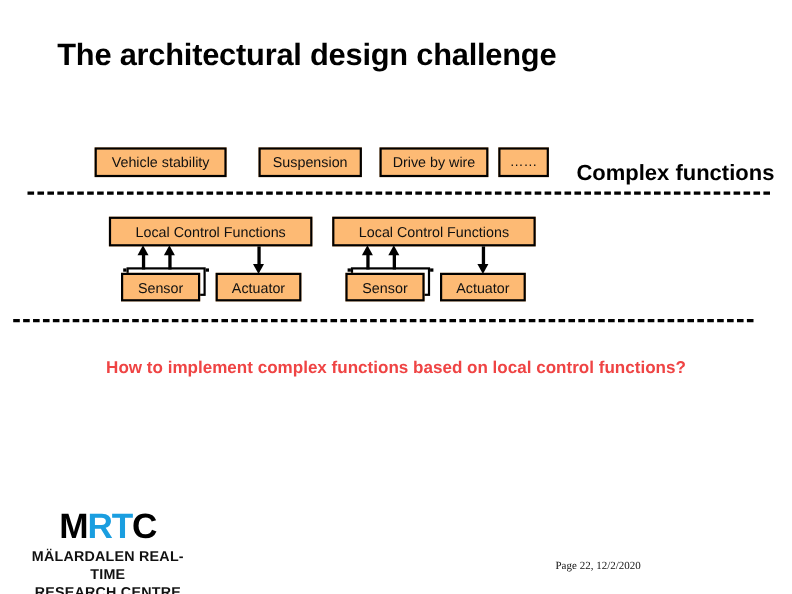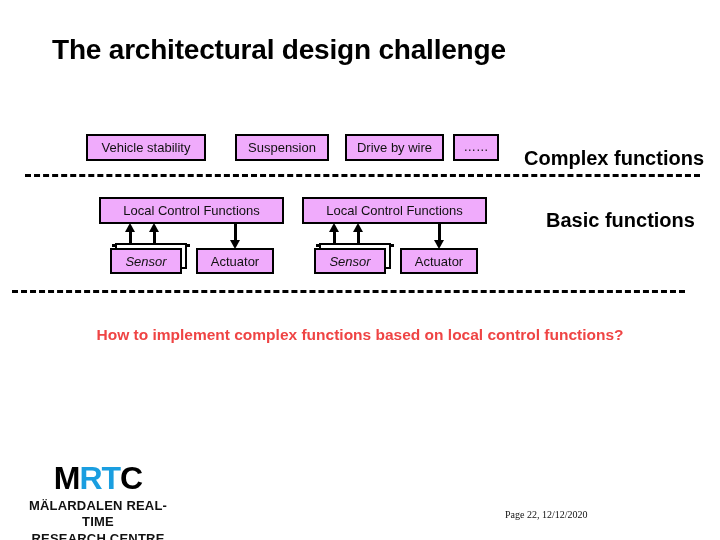--- a/index.html
+++ b/index.html
@@ -30,41 +30,41 @@
     font-weight: bold;
     letter-spacing: -0.2px;
     white-space: nowrap;
     color: #000;
   }
 
   
   .box {
     position: absolute;
     border: 2px solid #000;
-    background: #f0abfc;
+    background: #fdba74;
     box-sizing: border-box;
     display: flex;
     align-items: center;
     justify-content: center;
     font-size: 13px;
     line-height: 1;
     color: #111;
     white-space: nowrap;
   }
   .box.small { font-size: 12.5px; }
 
   
   .stack-back {
     position: absolute;
     border: 2px solid #000;
     background: #fff;
     box-sizing: border-box;
     z-index: 1;
   }
-  .stack-front { z-index: 2; font-style: italic; }
+  .stack-front { z-index: 2; }
 
   
   .dashed {
     position: absolute;
     height: 0;
     border-top: 3px dashed #000;
   }
 
   
   .side-label {
@@ -238,30 +238,29 @@
   </div>
   <div class="arrow-up" style="left:358px; top:224px; height:21px;">
     <div class="arrow-line" style="top:6px; height:15px;"></div>
     <div class="arrow-head-up"></div>
   </div>
   <div class="arrow-down" style="left:439px; top:224px; height:24px;">
     <div class="arrow-line" style="top:0; height:17px;"></div>
     <div class="arrow-head-down"></div>
   </div>
 
-  <div class="side-label" style="left:546px; top:209px;">Basic functions</div>
 
   <div class="dashed" style="left:12px; top:290px; width:673px;"></div>
 
   <div class="question">How to implement complex functions based on local control functions?</div>
 
   <div class="mrtc">
     <div class="mrtc-word"><span>M</span><span class="blue">RT</span><span>C</span></div>
     <div class="mrtc-sub">
       <div>MÄLARDALEN REAL-TIME</div>
       <div>RESEARCH CENTRE</div>
     </div>
   </div>
 
-  <div class="page-footer">Page 22, 12/12/2020</div>
+  <div class="page-footer">Page 22, 12/2/2020</div>
 
 
 </div>
 
 </body></html>

